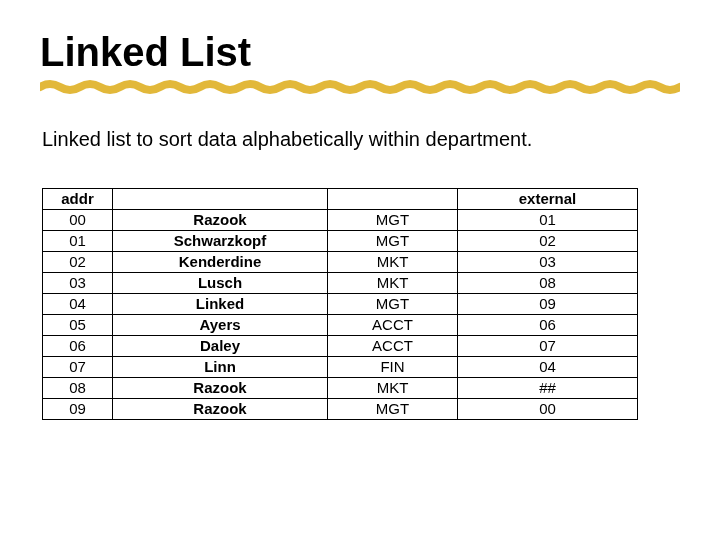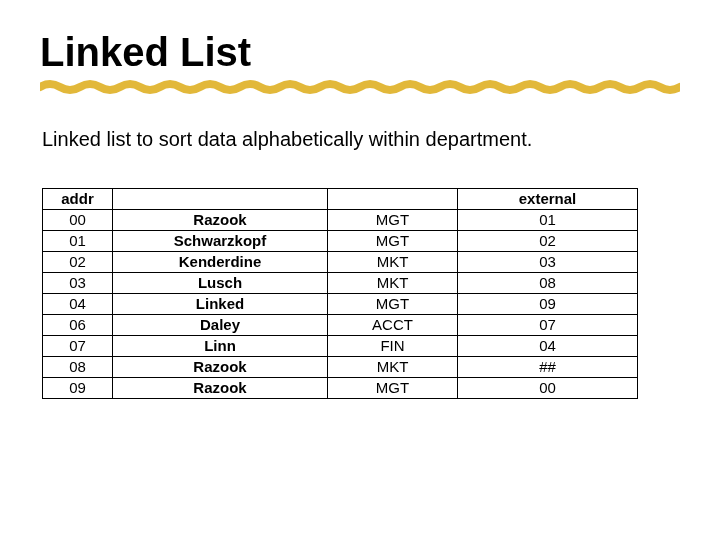--- a/index.html
+++ b/index.html
@@ -124,20 +124,26 @@
             <td>MKT</td>
             <td>08</td>
           </tr>
           <tr>
             <td>04</td>
             <td class="name">Linked</td>
             <td>MGT</td>
             <td>09</td>
           </tr>
           <tr>
+            <td>05</td>
+            <td class="name">Ayers</td>
+            <td>ACCT</td>
+            <td>06</td>
+          </tr>
+          <tr>
             <td>06</td>
             <td class="name">Daley</td>
             <td>ACCT</td>
             <td>07</td>
           </tr>
           <tr>
             <td>07</td>
             <td class="name">Linn</td>
             <td>FIN</td>
             <td>04</td>

